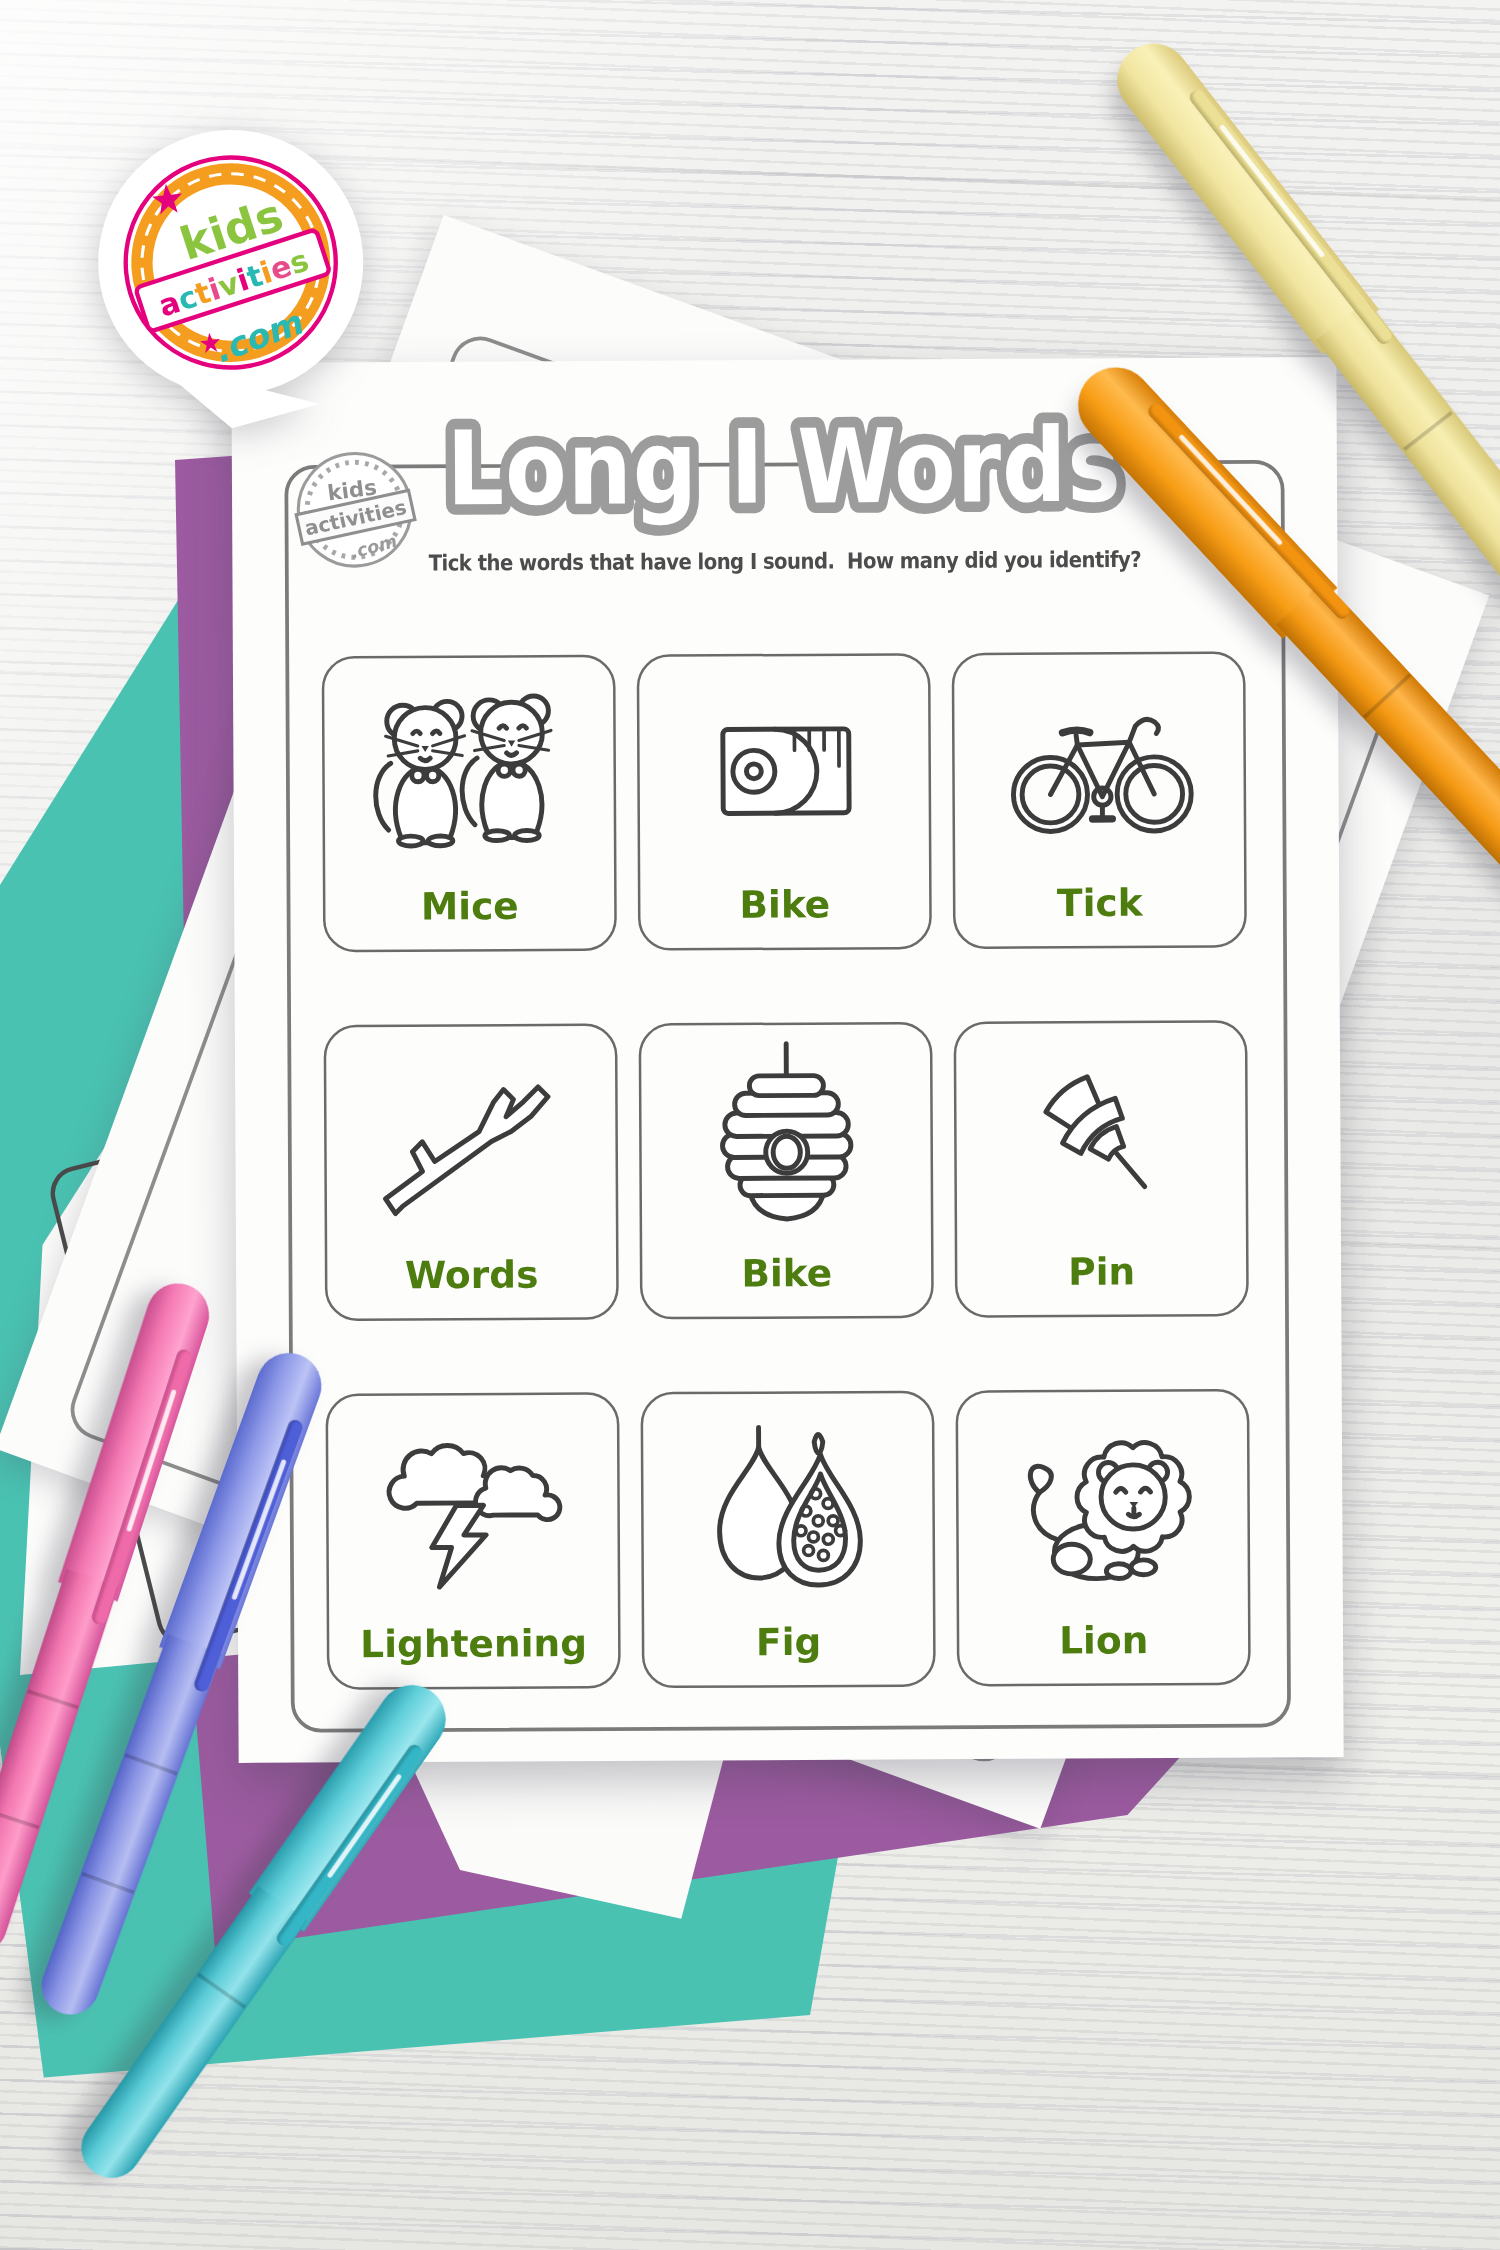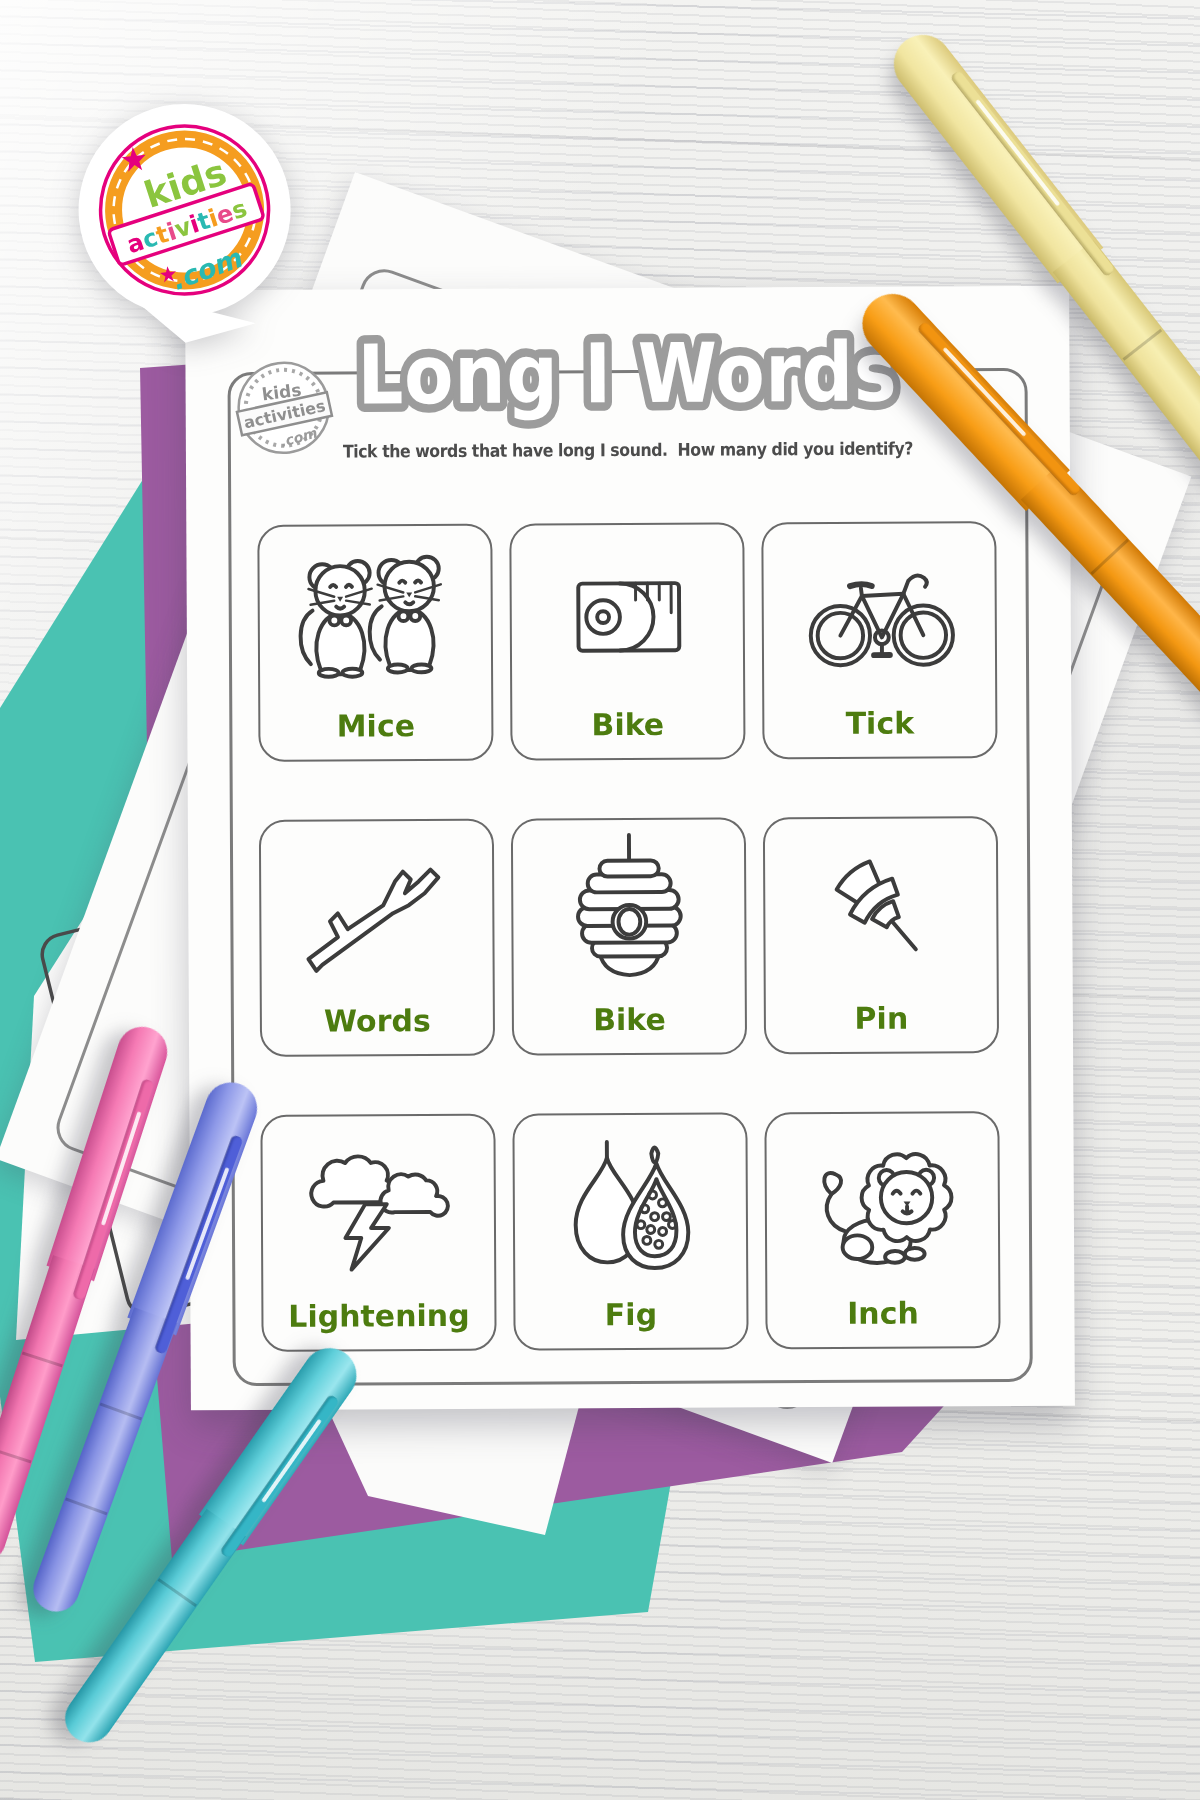--- a/index.html
+++ b/index.html
@@ -311,21 +311,21 @@
             <circle cx="84" cy="52" r="8"></circle>
               <circle cx="124" cy="52" r="8"></circle>
             <circle cx="104" cy="72" r="26"></circle>
             <path class="nf" d="M90 68 q4 -6 8 0 M110 68 q4 -6 8 0"></path>
             <path class="solid" d="M101 76 l7 0 l-3.5 5 z"></path>
             <path class="nf" d="M100 86 q4 4 9 0 M104.5 81 v4"></path>
             <ellipse cx="92" cy="132" rx="10" ry="6"></ellipse>
               <ellipse cx="112" cy="129" rx="10" ry="6"></ellipse>
           </g>
         </svg>
-        <div class="lbl">Inch</div>
+        <div class="lbl">Lion</div>
       </div>
 
     </div>
   </div>
 
   <svg class="sticker" viewBox="0 0 266 256">
     <g transform="rotate(-6 133 124)">
       <path d="M62 192 L192 240 L120 252 Z" fill="#ffffff"></path>
       <circle cx="133" cy="120" r="106" fill="#ffffff"></circle>
       <circle cx="133" cy="120" r="84" fill="none" stroke="#e5007d" stroke-width="3.5"></circle>

